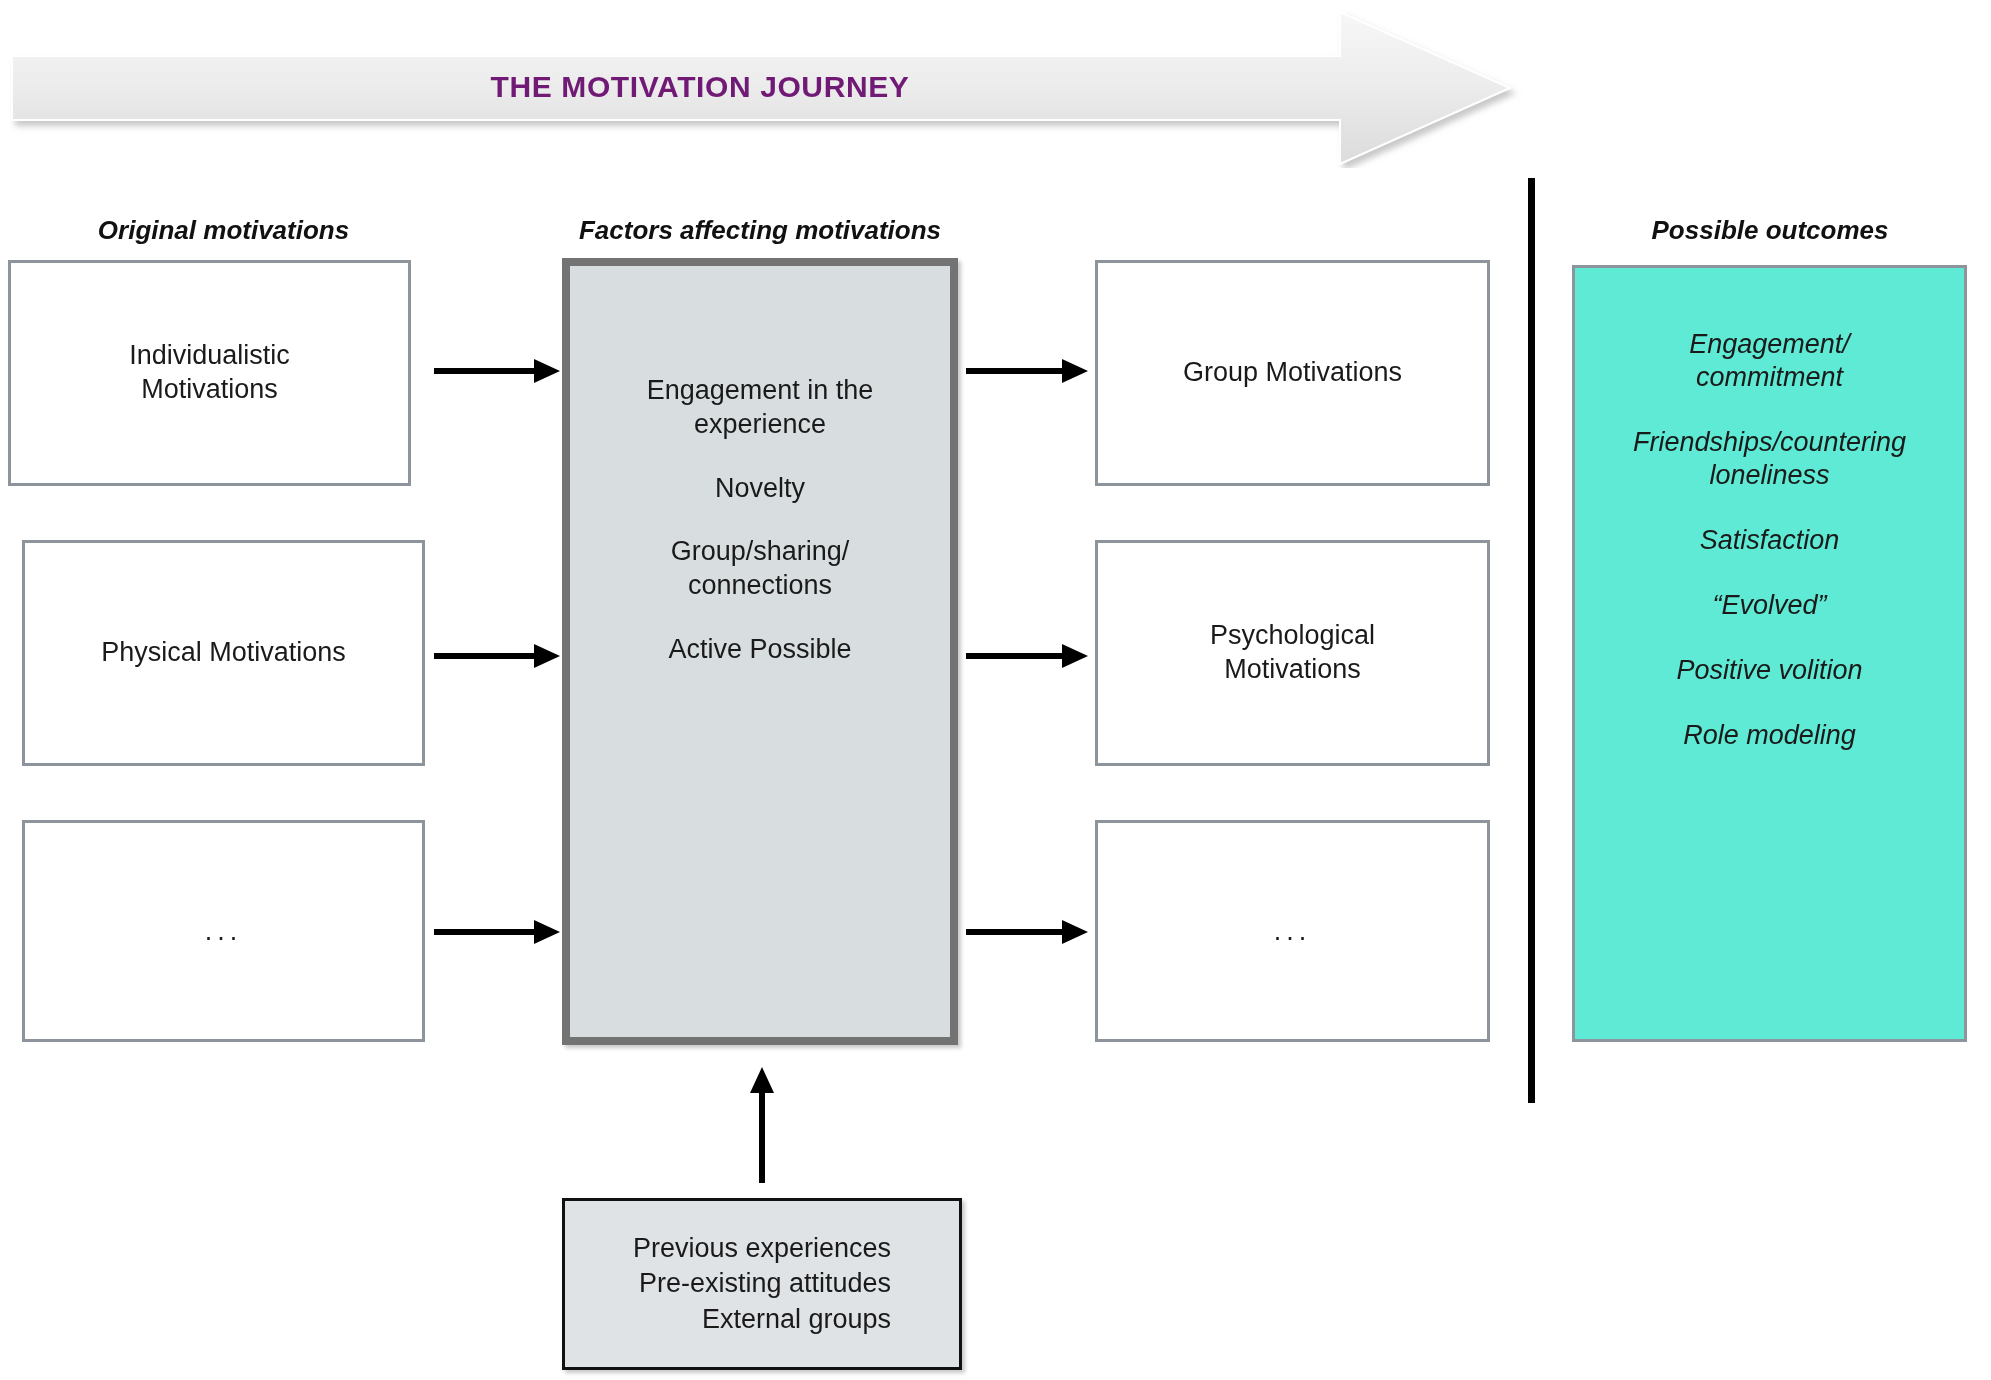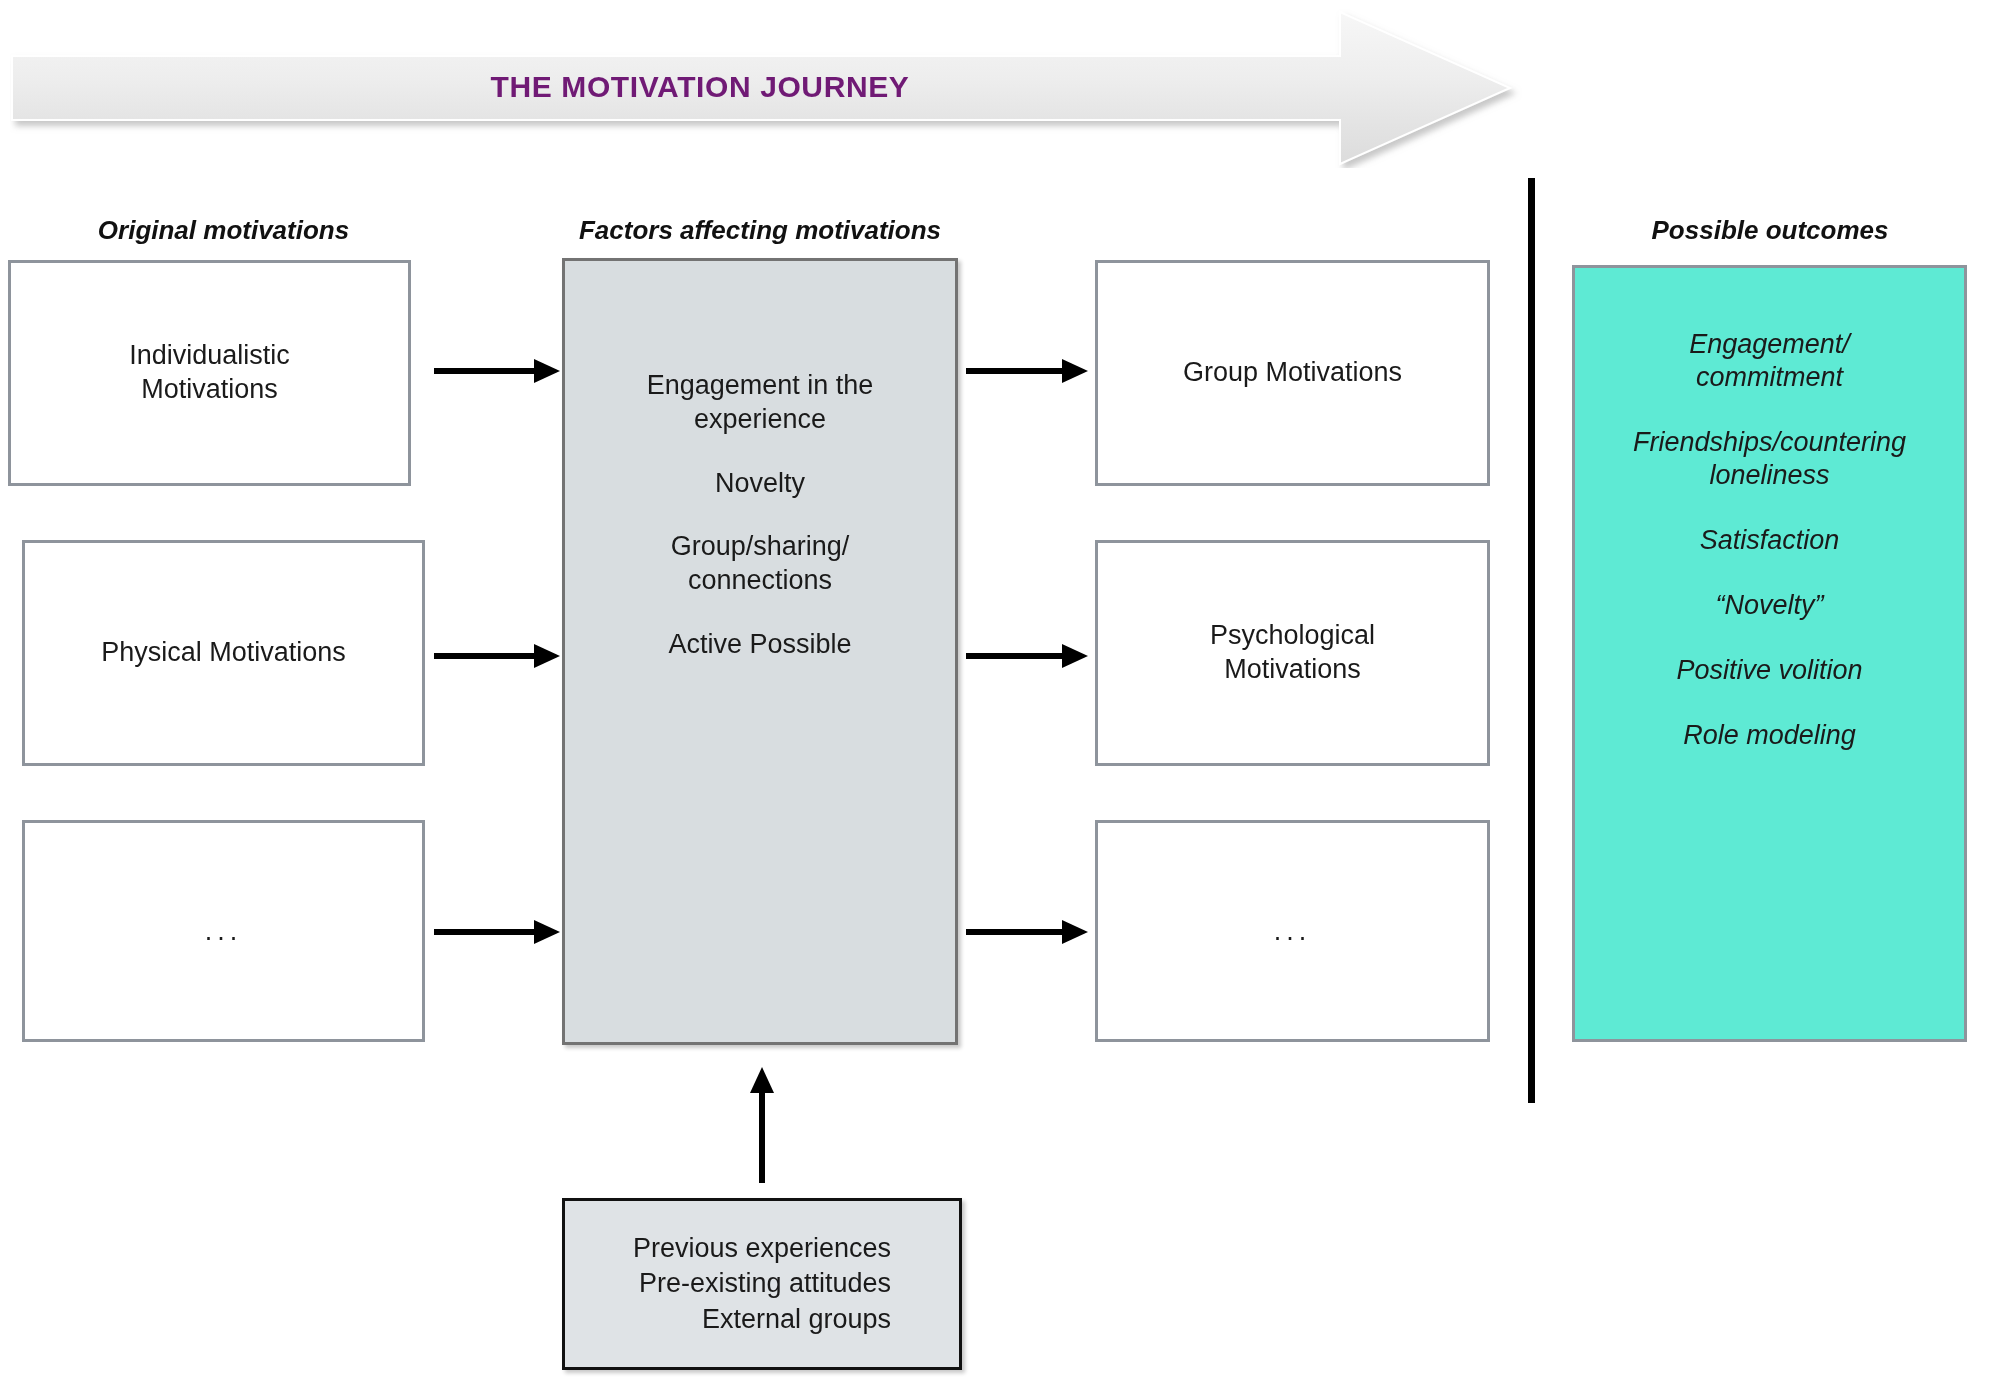--- a/index.html
+++ b/index.html
@@ -72,21 +72,21 @@
   .ellipsis-text {
     font-size: 27px;
     letter-spacing: 5px;
     color: #1a1a1a;
   }
 
   
   .factors-box {
     position: absolute;
     box-sizing: border-box;
-    border: 3px solid #737373;
+    border: 8px solid #737373;
     background: #d8dde0;
     box-shadow: 3px 3px 4px rgba(0,0,0,0.22);
   }
   .factors-list {
     position: absolute;
     left: 0;
     right: 0;
     top: 108px;
     text-align: center;
     font-size: 27px;
@@ -208,21 +208,21 @@
     <div class="ellipsis-text">...</div>
   </div>
 
   <div class="divider" style="left:1528px; top:178px; width:7px; height:925px;"></div>
 
   <div class="outcomes-box" style="left:1572px; top:265px; width:395px; height:777px;">
     <div class="outcomes-list">
       <div class="item">Engagement/<br>commitment</div>
       <div class="item">Friendships/countering<br>loneliness</div>
       <div class="item">Satisfaction</div>
-      <div class="item">“Novelty”</div>
+      <div class="item">“Evolved”</div>
       <div class="item">Positive volition</div>
       <div class="item">Role modeling</div>
     </div>
   </div>
 
   <div class="conn" style="left:434px; top:356px;">
     <svg width="128" height="30" viewBox="0 0 128 30">
       <line x1="0" y1="15" x2="104" y2="15" stroke="#000" stroke-width="6"></line>
       <polygon points="100,3 126,15 100,27" fill="#000"></polygon>
     </svg>

